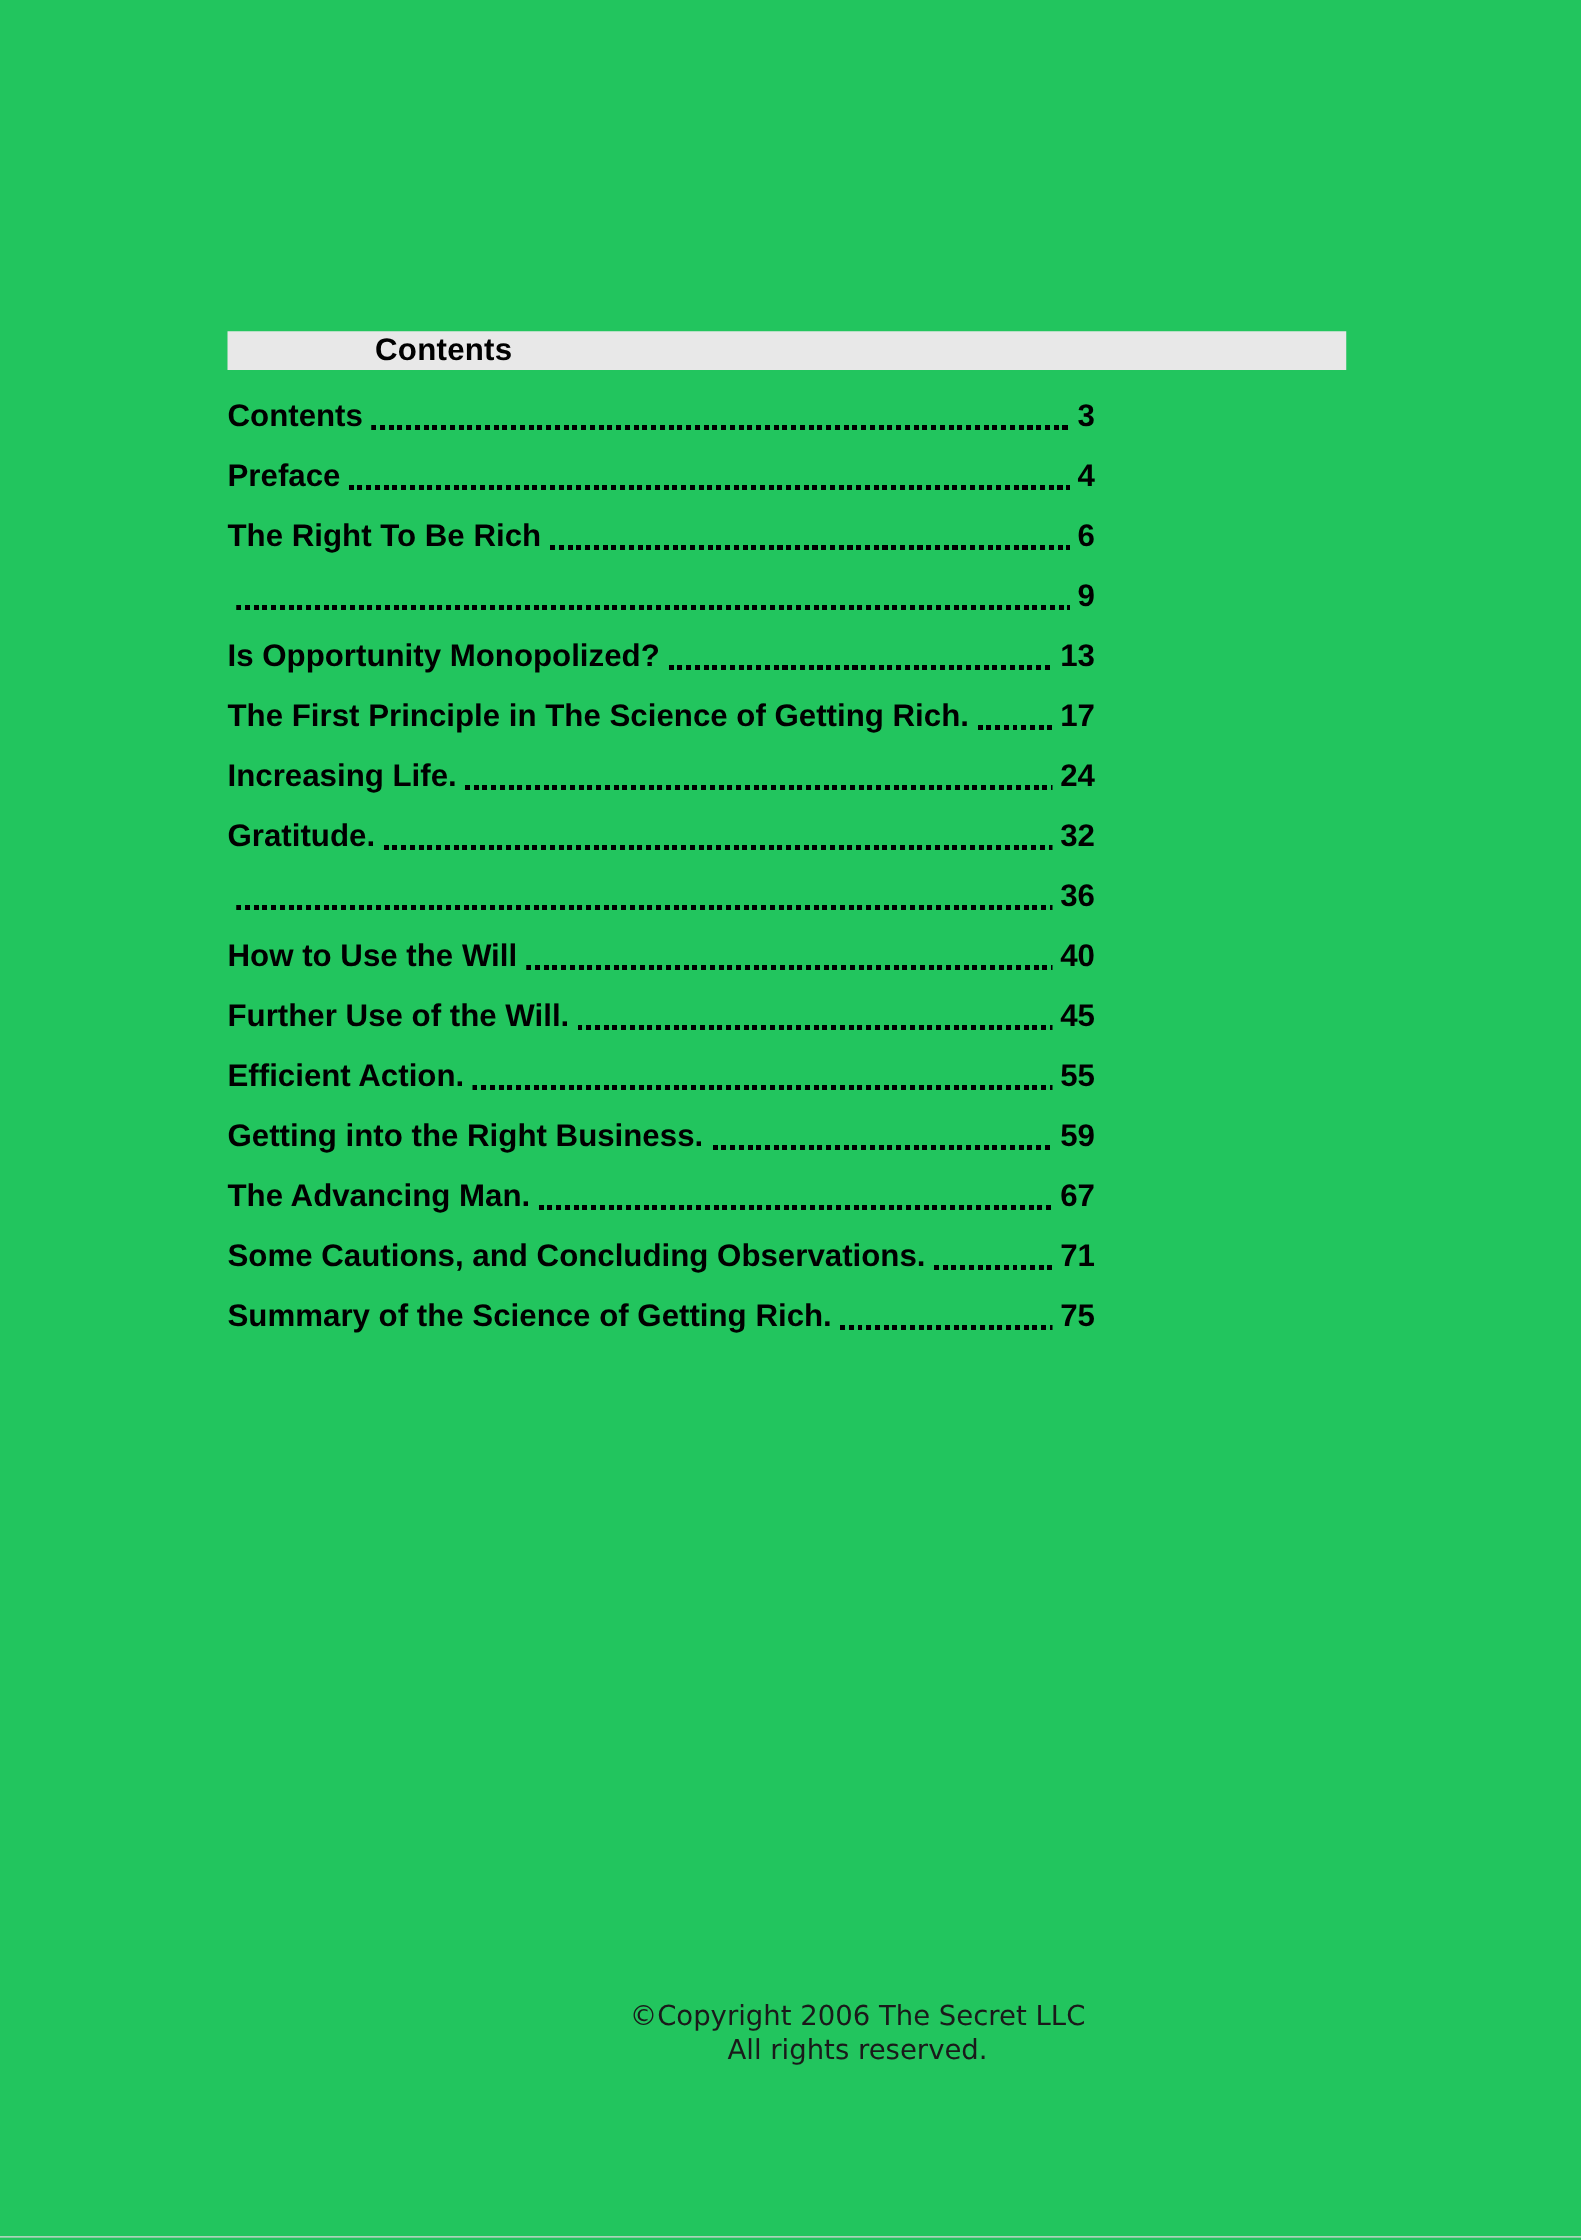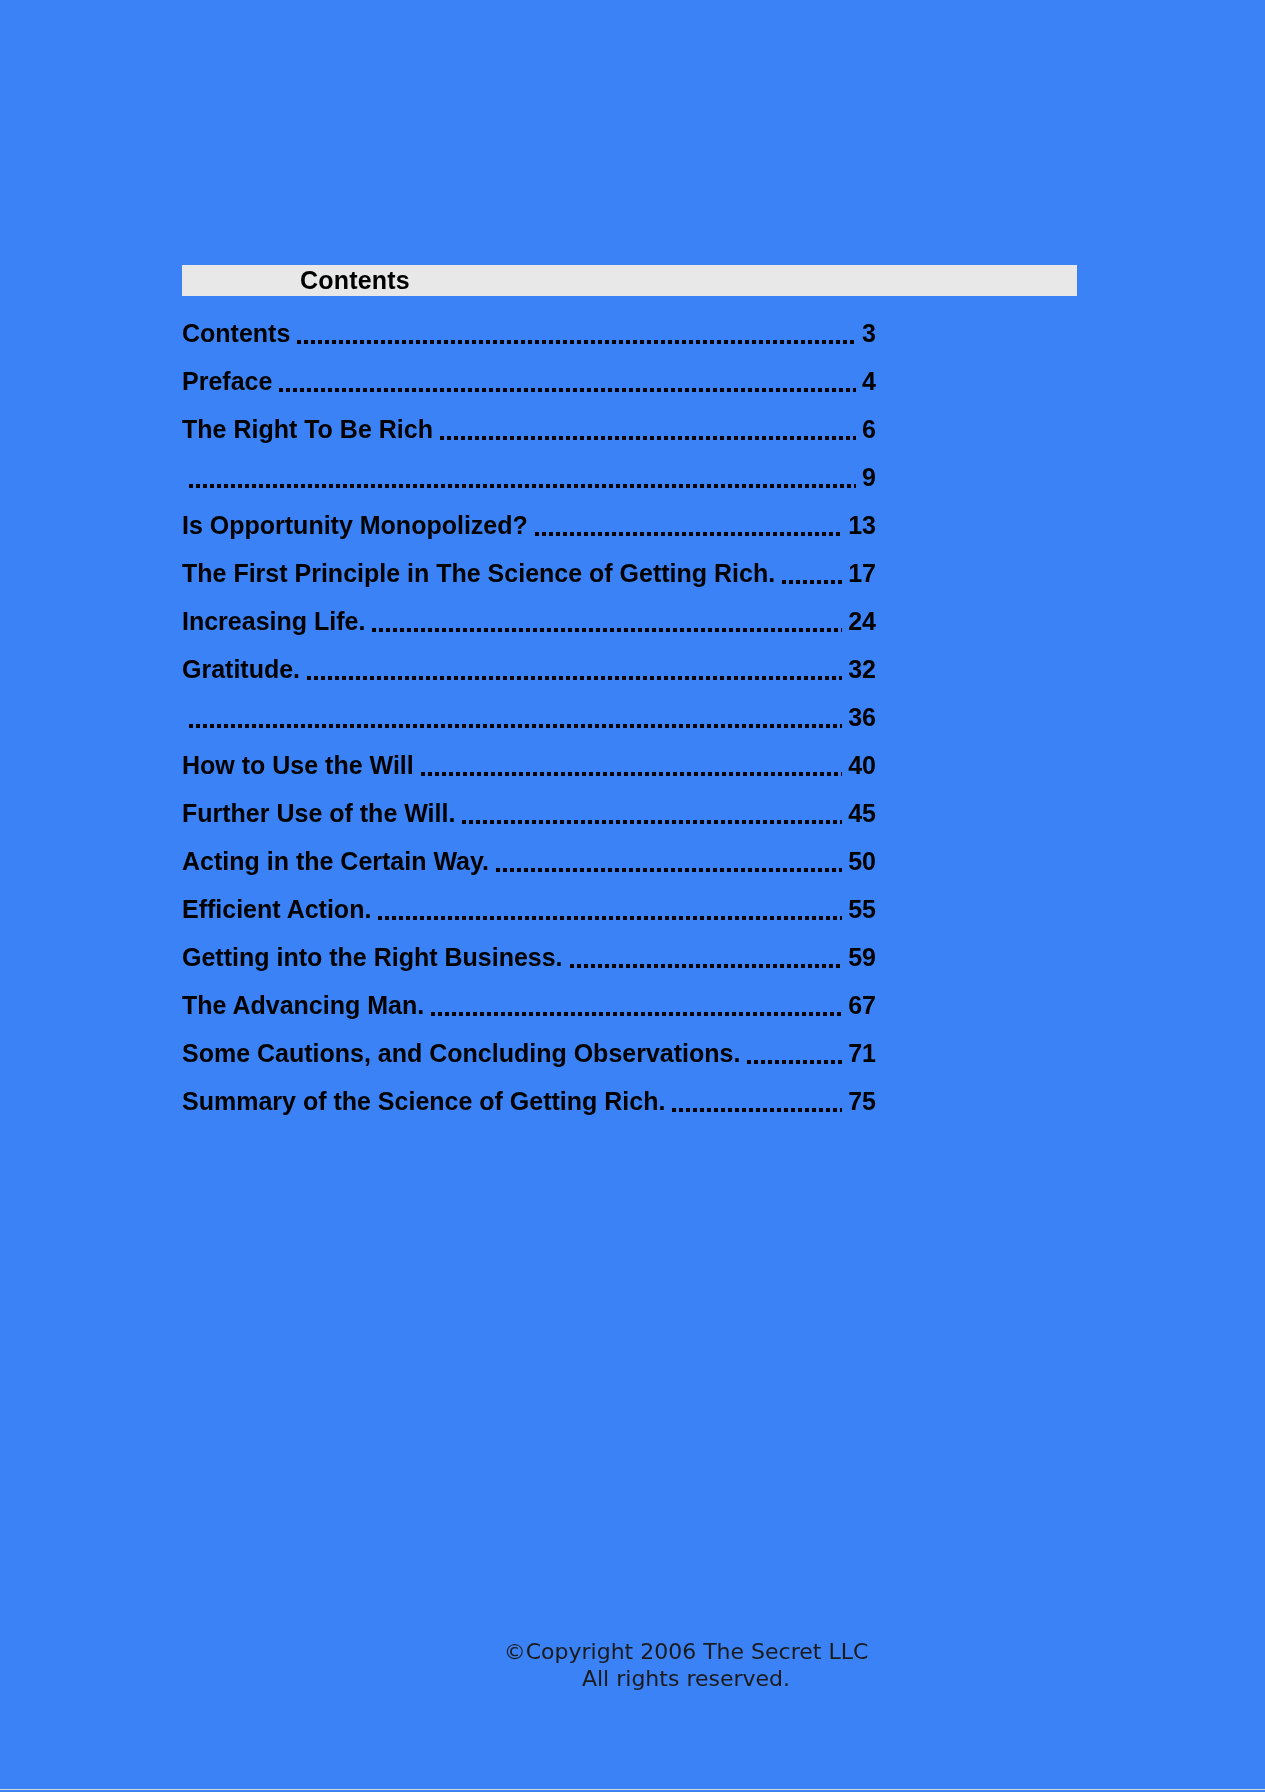--- a/index.html
+++ b/index.html
@@ -1,19 +1,19 @@
 <!DOCTYPE html>
 <html><head>
 <meta charset="utf-8">
 <style>
   * { margin:0; padding:0; box-sizing:border-box; }
   html,body { width:1265px; height:1792px; background:#ffffff; overflow:hidden; }
   body { position:relative; font-family:"Liberation Sans", sans-serif; color:#000; }
 
-  .page { position:absolute; inset:0; background:#3b82f6; }
+  .page { position:absolute; inset:0; background:#22c55e; }
 
   
   .toc-header-bar {
     position:absolute; left:182px; top:265px; width:895px; height:31px;
     background:#e8e8e8; display:flex; align-items:center;
   }
   .toc-header-bar .title {
     margin-left:118px; font-weight:bold; font-size:25px; letter-spacing:0.2px;
   }
 
@@ -29,21 +29,21 @@
   .toc-row .t { flex:0 0 auto; }
   .toc-row .leader {
     flex:1 1 auto; align-self:flex-end; height:4px; margin:0 6px 13px 7px;
     background:repeating-linear-gradient(to right, #000 0 4px, transparent 4px 7px);
     min-width:14px;
   }
   .toc-row .p { flex:0 0 auto; }
 
   
   .footer {
-    position:absolute; left:686px; top:1638px; transform:translateX(-50%);
+    position:absolute; left:686px; top:1600px; transform:translateX(-50%);
     text-align:center; font-family:"DejaVu Sans", sans-serif;
     font-size:22px; line-height:27px; color:#1a1a1a; white-space:nowrap;
   }
 
   
   .page-edge {
     position:absolute; left:0; right:0; top:1789px; height:1px; background:#d9d9d9;
   }
 </style>
 </head>
@@ -115,25 +115,20 @@
         <span class="leader"></span>
         <span class="p">40</span>
       </div>
 
       <div class="toc-row">
         <span class="t">Further Use of the Will.</span>
         <span class="leader"></span>
         <span class="p">45</span>
       </div>
 
-      <div class="toc-row">
-        <span class="t">Acting in the Certain Way.</span>
-        <span class="leader"></span>
-        <span class="p">50</span>
-      </div>
 
       <div class="toc-row">
         <span class="t">Efficient Action.</span>
         <span class="leader"></span>
         <span class="p">55</span>
       </div>
 
       <div class="toc-row">
         <span class="t">Getting into the Right Business.</span>
         <span class="leader"></span>

